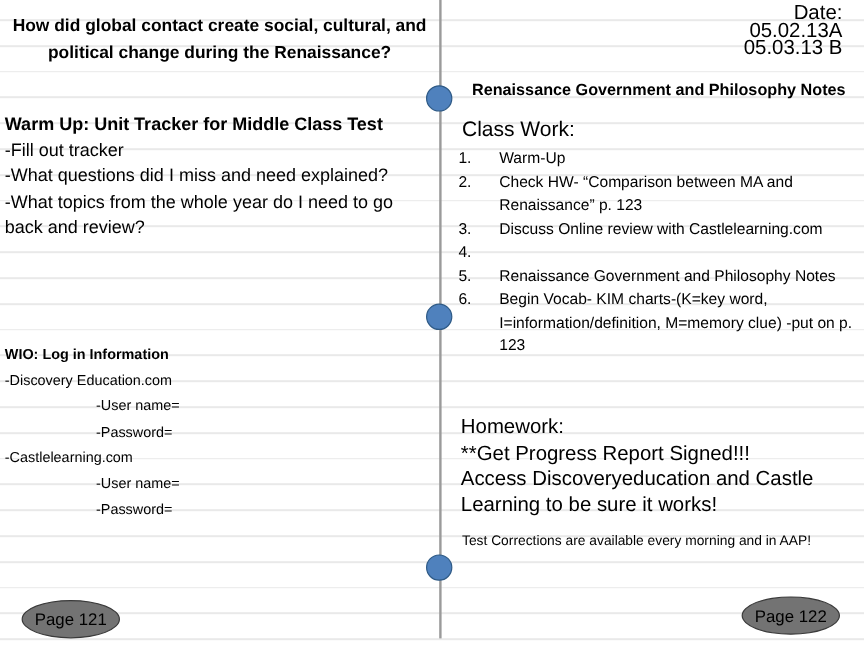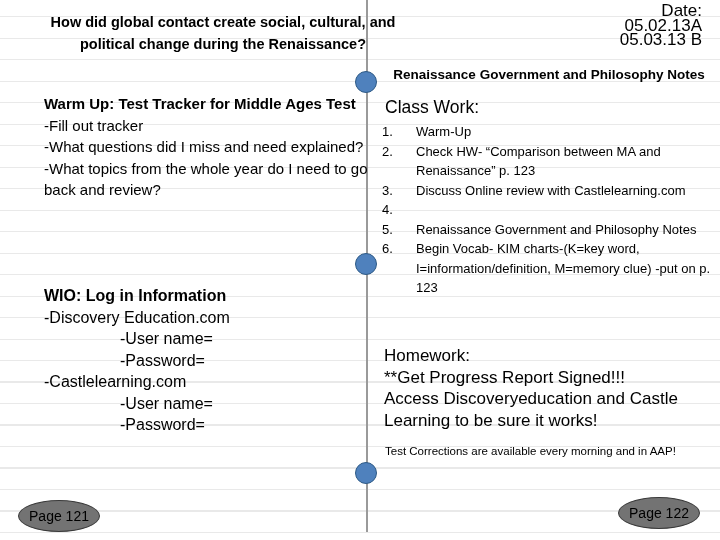--- a/index.html
+++ b/index.html
@@ -60,21 +60,20 @@
   #bead-2 { left: 355px; top: 253px; }
   #bead-3 { left: 355px; top: 462px; }
 
   
   #left-col {
     position: absolute;
     left: 0px;
     top: 0px;
     width: 362px;
     height: 540px;
-    margin-left: 40px;
   }
   #question-title {
     position: absolute;
     left: 8px;
     top: 12px;
     width: 350px;
     font-size: 14.5px;
     font-weight: bold;
     line-height: 21.5px;
     text-align: center;
@@ -88,21 +87,21 @@
     line-height: 21.5px;
   }
   #warmup-heading {
     font-weight: bold;
   }
   #wio-block {
     position: absolute;
     left: 4px;
     top: 285px;
     width: 356px;
-    font-size: 16px;
+    font-size: 12px;
     line-height: 21.5px;
   }
   #wio-heading {
     font-weight: bold;
   }
   .indent-1 { padding-left: 76px; }
 
   
   #right-col {
     position: absolute;
@@ -207,21 +206,21 @@
   <div id="divider"></div>
   <div class="bead" id="bead-1"></div>
   <div class="bead" id="bead-2"></div>
   <div class="bead" id="bead-3"></div>
 
   <div id="left-col">
 
     <div id="question-title">How did global contact create social, cultural, and political change during the Renaissance?</div>
 
     <div id="warmup-block">
-      <div id="warmup-heading">Warm Up: Test Tracker for Middle Ages Test</div>
+      <div id="warmup-heading">Warm Up: Unit Tracker for Middle Class Test</div>
       <div>-Fill out tracker</div>
       <div>-What questions did I miss and need explained?</div>
       <div>-What topics from the whole year do I need to go back and review?</div>
     </div>
 
     <div id="wio-block">
       <div id="wio-heading">WIO: Log in Information</div>
       <div>-Discovery Education.com</div>
       <div class="indent-1">-User name=</div>
       <div class="indent-1">-Password=</div>

